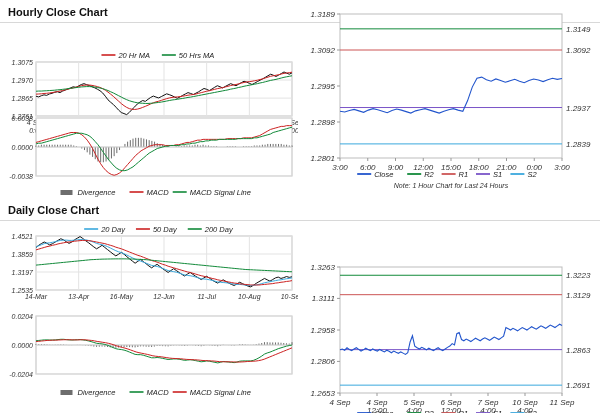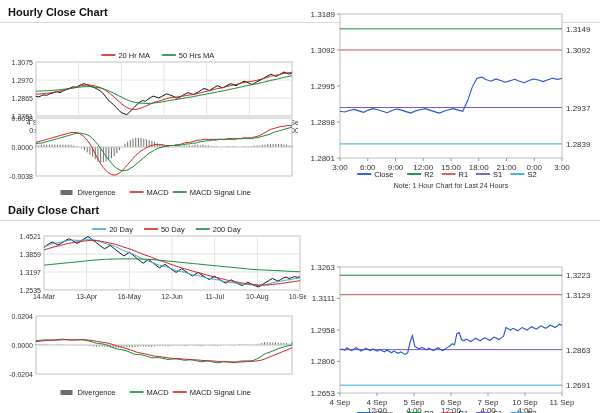--- a/index.html
+++ b/index.html
@@ -8,21 +8,21 @@
     font-family:"Liberation Sans", sans-serif;
     color:#222;overflow:hidden;
   }
   .page{position:relative;width:600px;height:293px;}
 
   .section-title{
     position:absolute;font-size:11px;font-weight:bold;color:#111;
   }
   .hr{position:absolute;left:0;width:600px;height:1px;background:#d8d8d8;}
 
-  .panel{position:absolute;}
+  .panel{position:absolute;font-style:italic;}
   svg{display:block;}
   .axis-text{font-family:"Liberation Sans", sans-serif;font-size:7px;fill:#333;}
   .axis-text-r{font-family:"Liberation Sans", sans-serif;font-size:8px;fill:#333;}
   .legend-text{font-family:"Liberation Sans", sans-serif;font-size:7.5px;fill:#222;}
   .note-text{font-family:"Liberation Sans", sans-serif;font-size:7px;fill:#333;}
   .plotbg{fill:#ffffff;stroke:#bdbdbd;stroke-width:1;}
   .gridline{stroke:#e3e3e3;stroke-width:1;}
   .zeroline{stroke:#cfcfcf;stroke-width:1;}
 </style>
 </head>
@@ -242,21 +242,21 @@
         <line x1="141.6" y1="170" x2="155.6" y2="170" stroke="#cc5555" stroke-width="1.8"></line>
         <text x="158.6" y="173" class="legend-text" text-anchor="start">R1</text>
         <line x1="176" y1="170" x2="190" y2="170" stroke="#7a55c8" stroke-width="1.8"></line>
         <text x="193" y="173" class="legend-text" text-anchor="start">S1</text>
         <line x1="210.4" y1="170" x2="224.4" y2="170" stroke="#3aa8dd" stroke-width="1.8"></line>
         <text x="227.4" y="173" class="legend-text" text-anchor="start">S2</text>
         <text x="151" y="184" class="note-text" text-anchor="middle">Note: 1 Hour Chart for Last 24 Hours</text>
       </svg>
   </div>
 
-  <div class="panel" style="left:12px;top:222px;">
+  <div class="panel" style="left:4px;top:222px;">
     <svg id="svg-daily-price" width="294" height="88">
         <rect x="32" y="14" width="256" height="54" class="plotbg"></rect>
         <line x1="32" y1="14" x2="288" y2="14" class="gridline"></line>
         <text x="29" y="16.5" class="axis-text" text-anchor="end">1.4521</text>
         <line x1="32" y1="32.00000000000002" x2="288" y2="32.00000000000002" class="gridline"></line>
         <text x="29" y="34.50000000000002" class="axis-text" text-anchor="end">1.3859</text>
         <line x1="32" y1="49.99999999999998" x2="288" y2="49.99999999999998" class="gridline"></line>
         <text x="29" y="52.49999999999998" class="axis-text" text-anchor="end">1.3197</text>
         <line x1="32" y1="68" x2="288" y2="68" class="gridline"></line>
         <text x="29" y="70.5" class="axis-text" text-anchor="end">1.2535</text>

